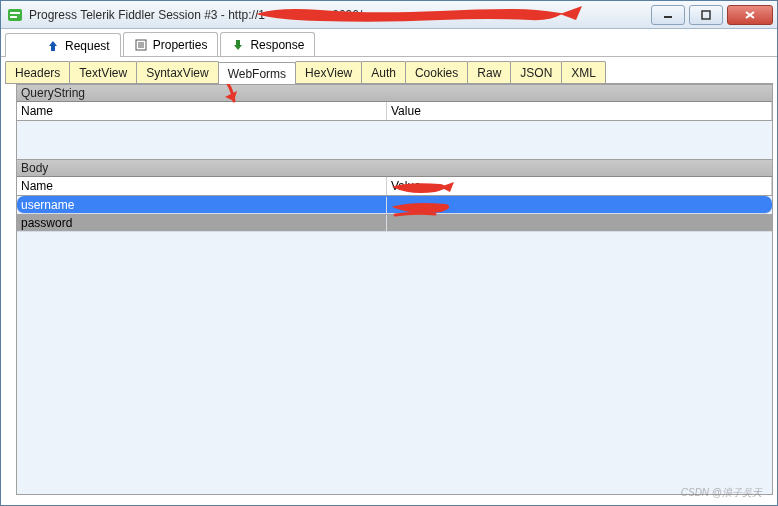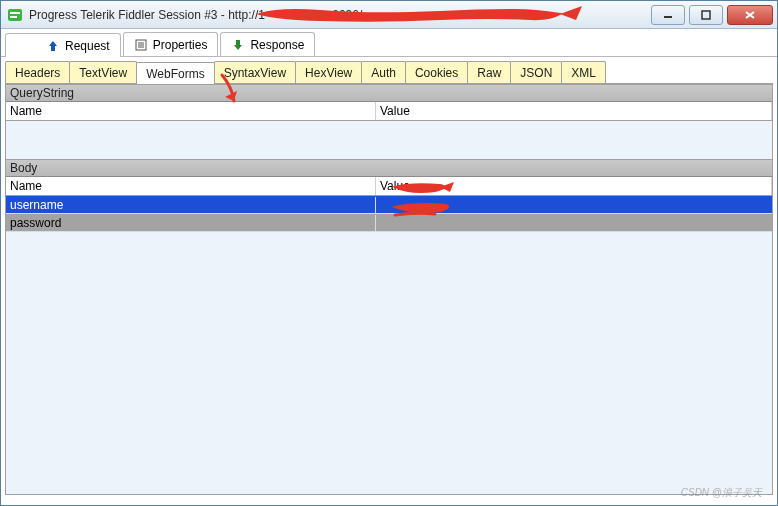--- a/index.html
+++ b/index.html
@@ -21,36 +21,36 @@
     .main-tab.active { background:#fff; position:relative; top:1px;padding-left:40px; }
     .main-tab .ic { width:14px; height:14px; display:flex; align-items:center; justify-content:center; }
 
     
     .sub-bar { background:#fff; padding: 4px 4px 0 4px; }
     .sub-tabs { display:flex; align-items:flex-end; gap:0; border-bottom:1px solid #a0a0a0; }
     .sub-tab { height:22px; padding:0 9px; border:1px solid #a0a0a0; border-bottom:none; background:#fef9c3; color:#222; display:flex; align-items:center; cursor:default; margin-right:-1px; border-radius:2px 2px 0 0; }
     .sub-tab.active { background:#fff; position:relative; top:1px; z-index:2; }
 
     
-    .content { flex:1; margin: 0 4px 6px 4px; border:1px solid #a0a0a0; border-top:none; background:#fff; display:flex; flex-direction:column; overflow:hidden; }
+    .content { flex:1; margin: 0 4px 6px 15px; border:1px solid #a0a0a0; border-top:none; background:#fff; display:flex; flex-direction:column; overflow:hidden; }
 
     .section-hdr { background: linear-gradient(to bottom,#c9c9c9,#b8b8b8); color:#222; font-weight:normal; padding:1px 4px; border-top:1px solid #a0a0a0; border-bottom:1px solid #8a8a8a; }
     .col-hdr-row { display:flex; background:#fff; border-bottom:1px solid #a0a0a0; }
     .col-hdr { padding:2px 4px; border-right:1px solid #d0d0d0; }
     .col-name { width: 370px; }
     .col-value { flex:1; }
 
     .grid-body { background:#edf3fa; }
     .grid-body.qs { height: 38px; }
     .grid-body.bd { flex:1; min-height:0; }
 
     .row { display:flex; border-bottom:1px solid #d6dde6; height:18px; align-items:center; }
     .row .cell { padding:1px 4px; }
     .row .cell.name { width:370px; border-right:1px solid #d6dde6; }
-    .row.selected { background:#1d4ed8; color:#fff; }
+    .row.selected { background:#3b82f6; color:#fff;border-radius:7px; }
     .row.white { background:#a3a3a3; }
 
     
     .scrib { position:absolute; pointer-events:none; }
 
     
     .bottom-border { height:4px; background:#fff; }
 
     
     .watermark { position:absolute; right:16px; bottom:6px; color:rgba(120,120,120,0.55); font-size:10px; font-style:italic; font-family: "SimSun","Segoe UI",sans-serif; pointer-events:none; }
@@ -122,25 +122,25 @@
   </div>
 
   <div class="sub-bar">
     <div class="sub-tabs">
       <div class="sub-tab">
           <span>Headers</span>
         </div>
       <div class="sub-tab">
           <span>TextView</span>
         </div>
+      <div class="sub-tab">
+          <span>SyntaxView</span>
+        </div>
       <div class="sub-tab active">
           <span>WebForms</span>
-        </div>
-      <div class="sub-tab">
-          <span>SyntaxView</span>
         </div>
       <div class="sub-tab">
           <span>HexView</span>
         </div>
       <div class="sub-tab">
           <span>Auth</span>
         </div>
       <div class="sub-tab">
           <span>Cookies</span>
         </div>

